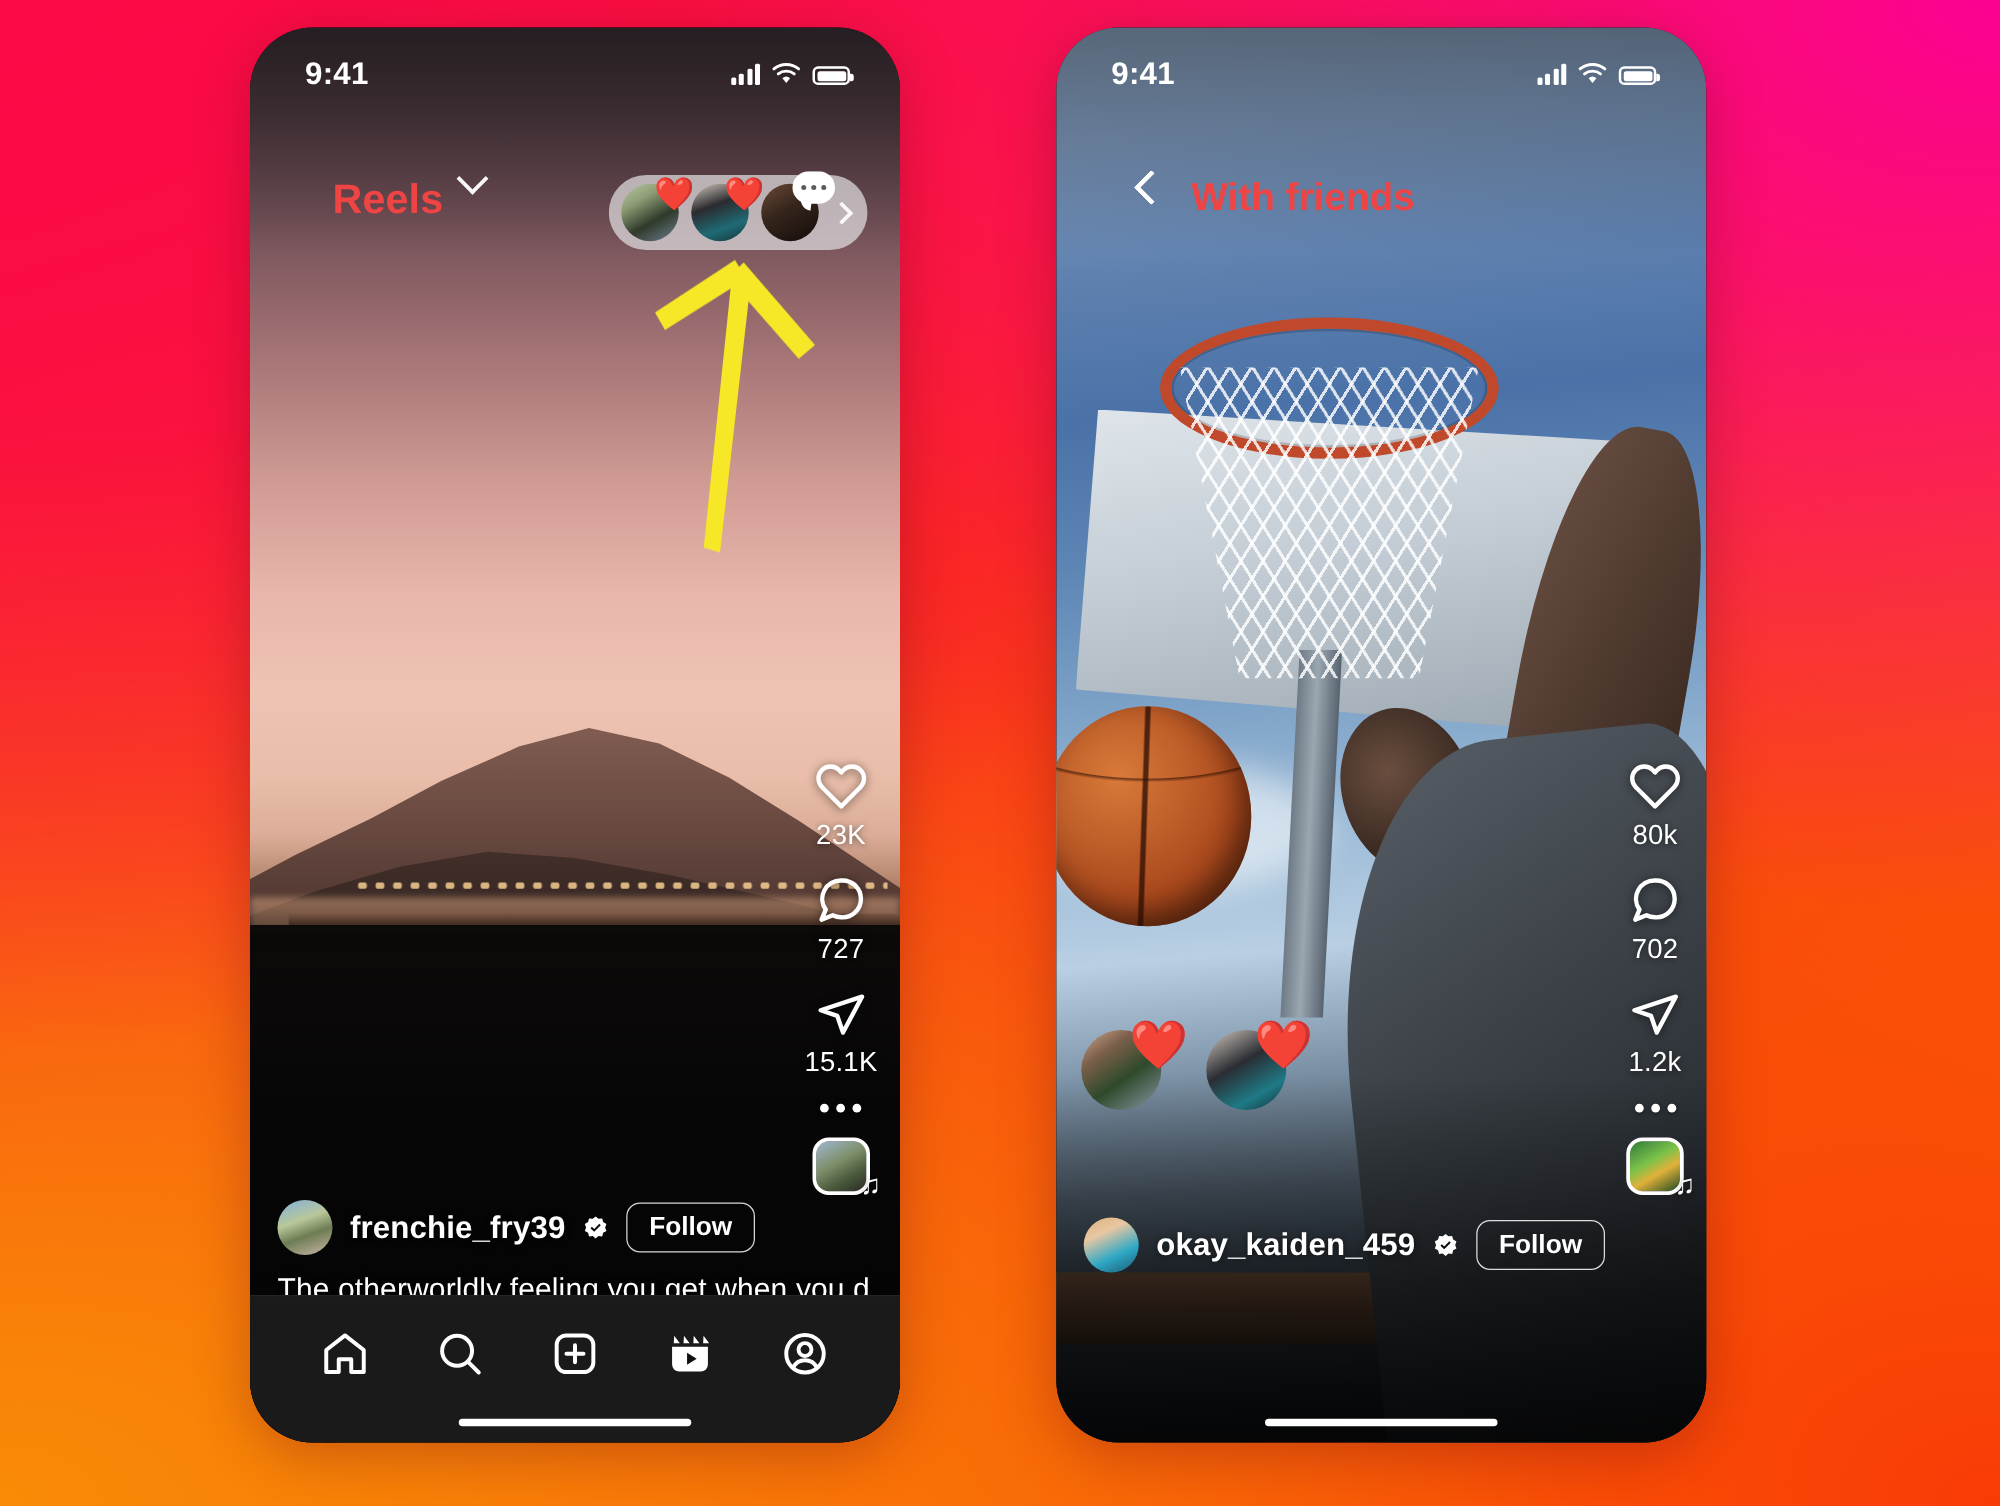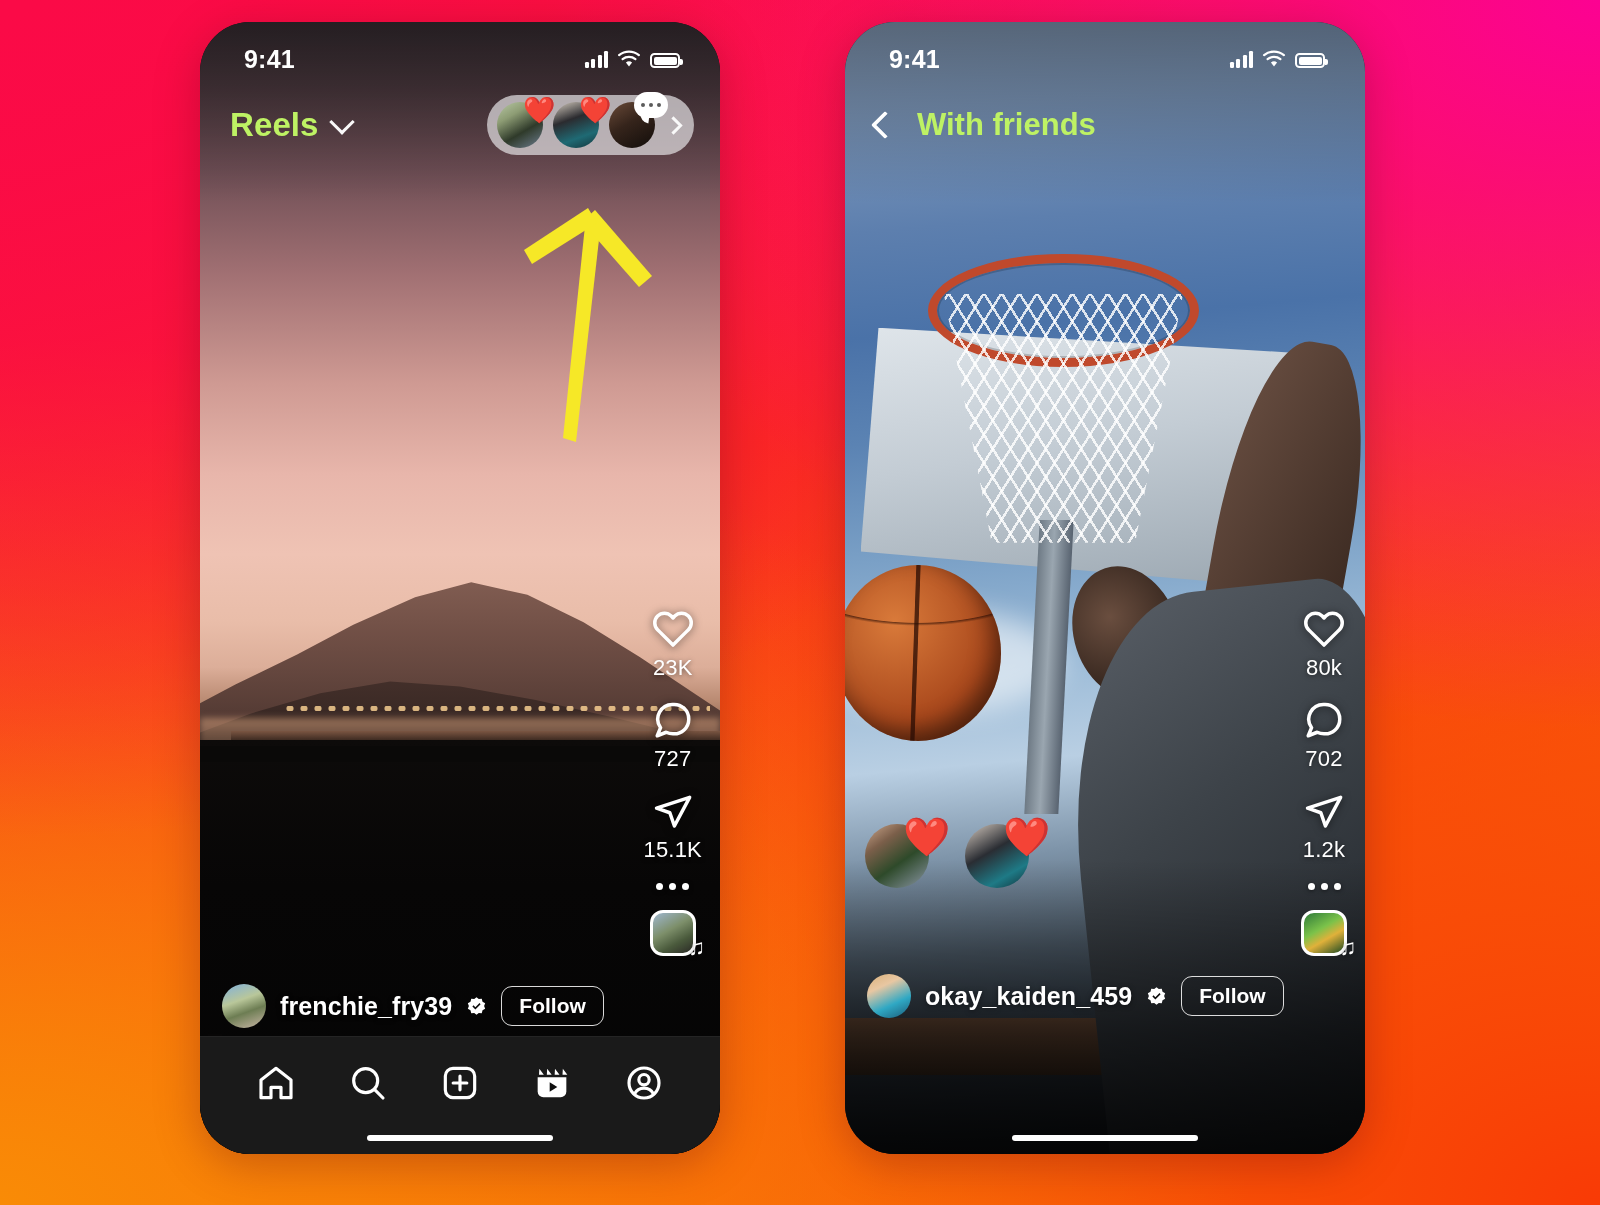--- a/index.html
+++ b/index.html
@@ -17,21 +17,21 @@
 
   
   .phone{
     position:absolute; top:22px; width:520px; height:1132px;
     border-radius:50px; overflow:hidden; background:#000;
     box-shadow:0 10px 46px rgba(90,0,20,.30);
   }
   #phone-left  { left:200px; }
   #phone-right { left:845px; }
 
-  .screen{ position:absolute; inset:0; display:flex; flex-direction:column; }
+  .screen{ position:absolute; inset:0; display:flex; flex-direction:column;gap:48px; }
 
   
   .statusbar{
     position:relative; z-index:9; height:62px; flex:0 0 62px;
     display:flex; align-items:center; justify-content:space-between;
     padding:12px 40px 0 44px; color:#fff;
   }
   .clock{ font-size:25px; font-weight:700; letter-spacing:.2px; }
   .status-icons{ display:flex; align-items:flex-end; gap:9px; }
   .bars{ display:flex; align-items:flex-end; gap:2.5px; height:17px; }
@@ -158,22 +158,22 @@
     position:absolute; left:0; right:0; bottom:0; height:26%;
     background:linear-gradient(180deg, rgba(0,0,0,0) 0%, rgba(0,0,0,.55) 60%, rgba(0,0,0,.82) 100%);
   }
   .top-shade{
     position:absolute; left:0; right:0; top:0; height:16%;
     background:linear-gradient(180deg, rgba(0,0,0,.38) 0%, rgba(0,0,0,0) 100%);
   }
 
   
   .header{
-    position:relative; z-index:8; display:flex; align-items:center;
-    padding:8px 26px 0 30px; color:#bef264; height:74px; flex:0 0 74px;
+    position:relative; z-index:8; display:flex; align-items:flex-start;
+    padding:8px 26px 0 30px; color:#ef4444; height:74px; flex:0 0 74px;margin-left:36px;
   }
   .reels-title{ font-size:33px; font-weight:700; letter-spacing:.1px; }
   .chev-down{ width:18px; height:18px; border-right:3.4px solid #fff; border-bottom:3.4px solid #fff;
               transform:rotate(45deg); margin-left:14px; margin-top:-6px; opacity:.97; }
   .back-chev{ width:20px; height:20px; border-left:4px solid #fff; border-bottom:4px solid #fff;
               transform:rotate(45deg); margin-right:22px; border-radius:2px; }
   .friends-title{ font-size:31px; font-weight:700; }
 
   
   .story-tray{
@@ -240,21 +240,21 @@
   .fb .pic{ position:absolute; inset:0; border-radius:50%; overflow:hidden; }
   .fb1{ margin-right:36px; }
   .fb1 .pic{ background:linear-gradient(145deg,#cfa98e 0%,#7b5f4a 28%,#2e4a2a 58%,#8c97a6 100%); }
   .fb2 .pic{ background:linear-gradient(150deg,#d9cdc2 0%,#2a2d33 42%,#1e7a86 75%,#123038 100%); }
   .fb-heart{ position:absolute; right:-22px; top:-6px; font-size:38px; line-height:1; }
 
   
   .caption-block{
     position:absolute; left:22px; right:96px; z-index:7; color:#fff;
   }
-  #cap-left { bottom:84px; }
+  #cap-left { bottom:108px; }
   #cap-right{ bottom:122px; }
   .cap-row{ display:flex; align-items:center; gap:14px; margin-bottom:14px; }
   .cap-av{ width:44px; height:44px; border-radius:50%; overflow:hidden; flex:0 0 44px; }
   #cap-av-left { background:linear-gradient(160deg,#7fb0dc 0%,#b9c79a 38%,#6d7d53 62%,#cbb8a8 100%); }
   #cap-av-right{ background:linear-gradient(155deg,#d9b07a 0%,#e8c7a2 30%,#2fa8c4 66%,#1b5a77 100%); }
   .cap-user{ font-size:25px; font-weight:700; letter-spacing:.1px; text-shadow:0 1px 5px rgba(0,0,0,.5); }
   .verified{ width:21px; height:21px; flex:0 0 21px; }
   .follow-btn{
     border:1.6px solid rgba(255,255,255,.85); border-radius:11px;
     padding:7px 17px; font-size:21px; font-weight:700; color:#fff; background:transparent;

